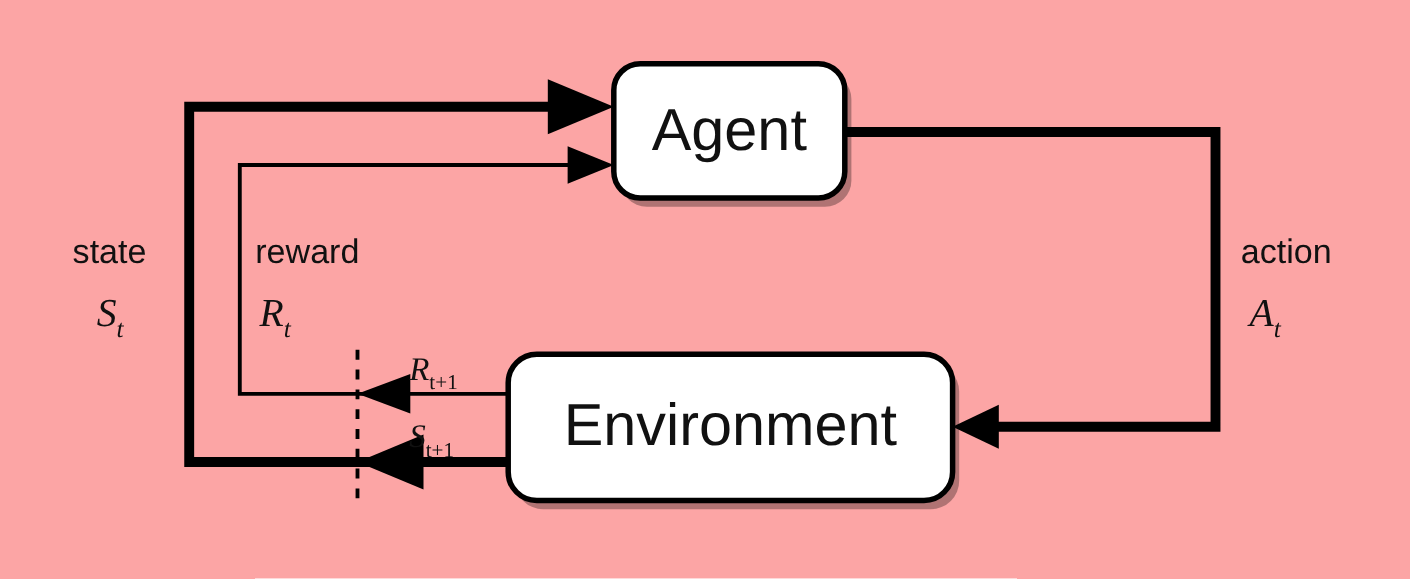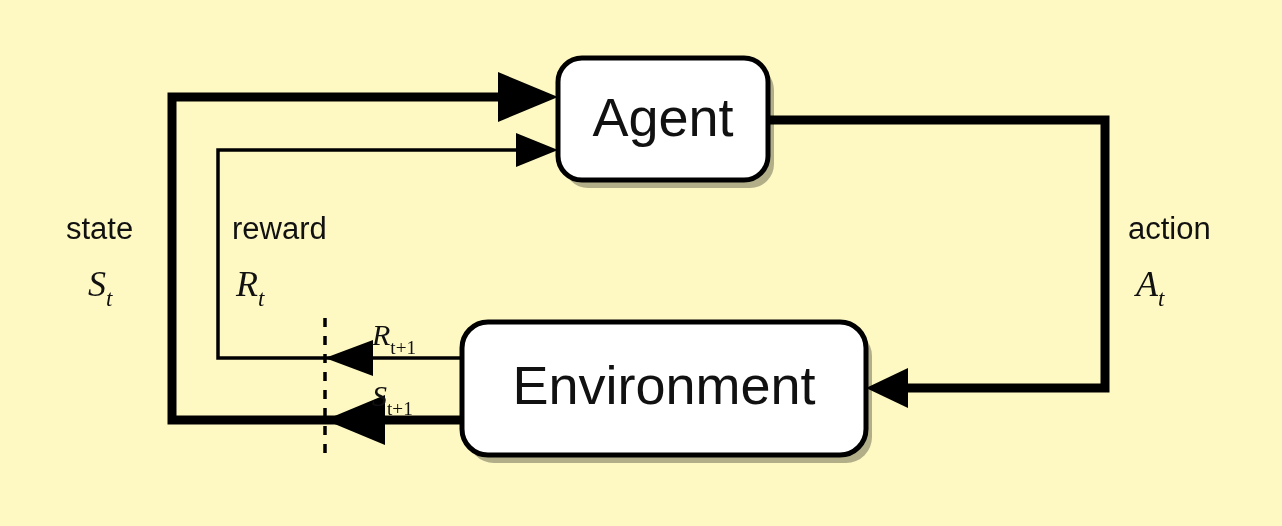--- a/index.html
+++ b/index.html
@@ -10,21 +10,21 @@
   body {
     width: 1282px;
     height: 526px;
     font-family: "Liberation Sans", sans-serif;
     overflow: hidden;
   }
   #diagram-root {
     position: relative;
     width: 1282px;
     height: 526px;
-    background: #fef9c3;
+    background: #fca5a5;
   }
   svg.diagram {
     display: block;
     width: 1282px;
     height: 526px;
   }
   .node-box {
     fill: #ffffff;
     stroke: #000000;
     stroke-width: 5;

